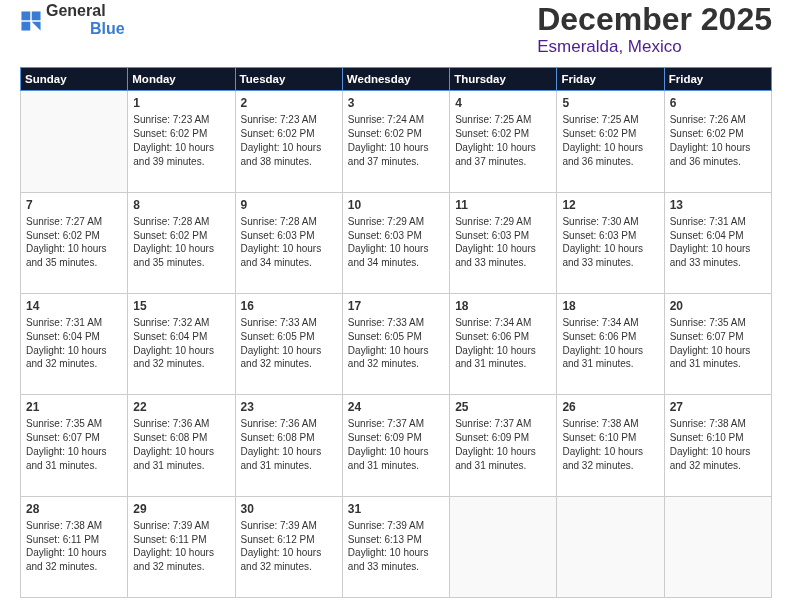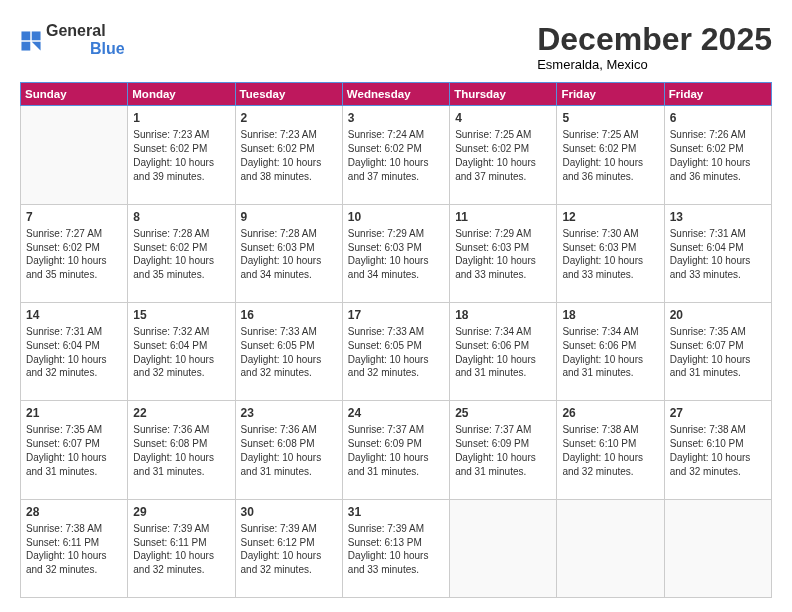--- a/index.html
+++ b/index.html
@@ -7,21 +7,21 @@
       width: 792px;
       height: 612px;
       background: #fff;
       font-family: Arial, sans-serif;
       font-size: 11px;
       color: #333;
     }
     .page {
       width: 792px;
       height: 612px;
-      padding: 22px 20px 14px 20px;
+      padding: 2px 20px 14px 20px;
       display: flex;
       flex-direction: column;
     }
     .header {
       display: flex;
       justify-content: space-between;
       align-items: flex-start;
       margin-bottom: 10px;
     }
     .logo {
@@ -52,32 +52,32 @@
     }
     .title-block {
     }
     .month-title {
       font-size: 32px;
       font-weight: bold;
       color: #333;
       line-height: 1.1;
     }
     .location {
-      font-size: 13px;
-      color: #000000;
+      font-size: 17px;
+      color: #4c1d95;
     }
     .calendar {
       flex: 1;
       border: 1px solid #ccc;
       border-collapse: collapse;
       width: 100%;
       table-layout: fixed;
     }
     .calendar th {
-      background-color: #be185d;
+      background-color: #0f172a;
       color: #fff;
       font-size: 11.5px;
       font-weight: bold;
       padding: 5px 4px;
       border: 1px solid #5590de;
       text-align: left;
     }
     .calendar td {
       border: 1px solid #ccc;
       vertical-align: top;

